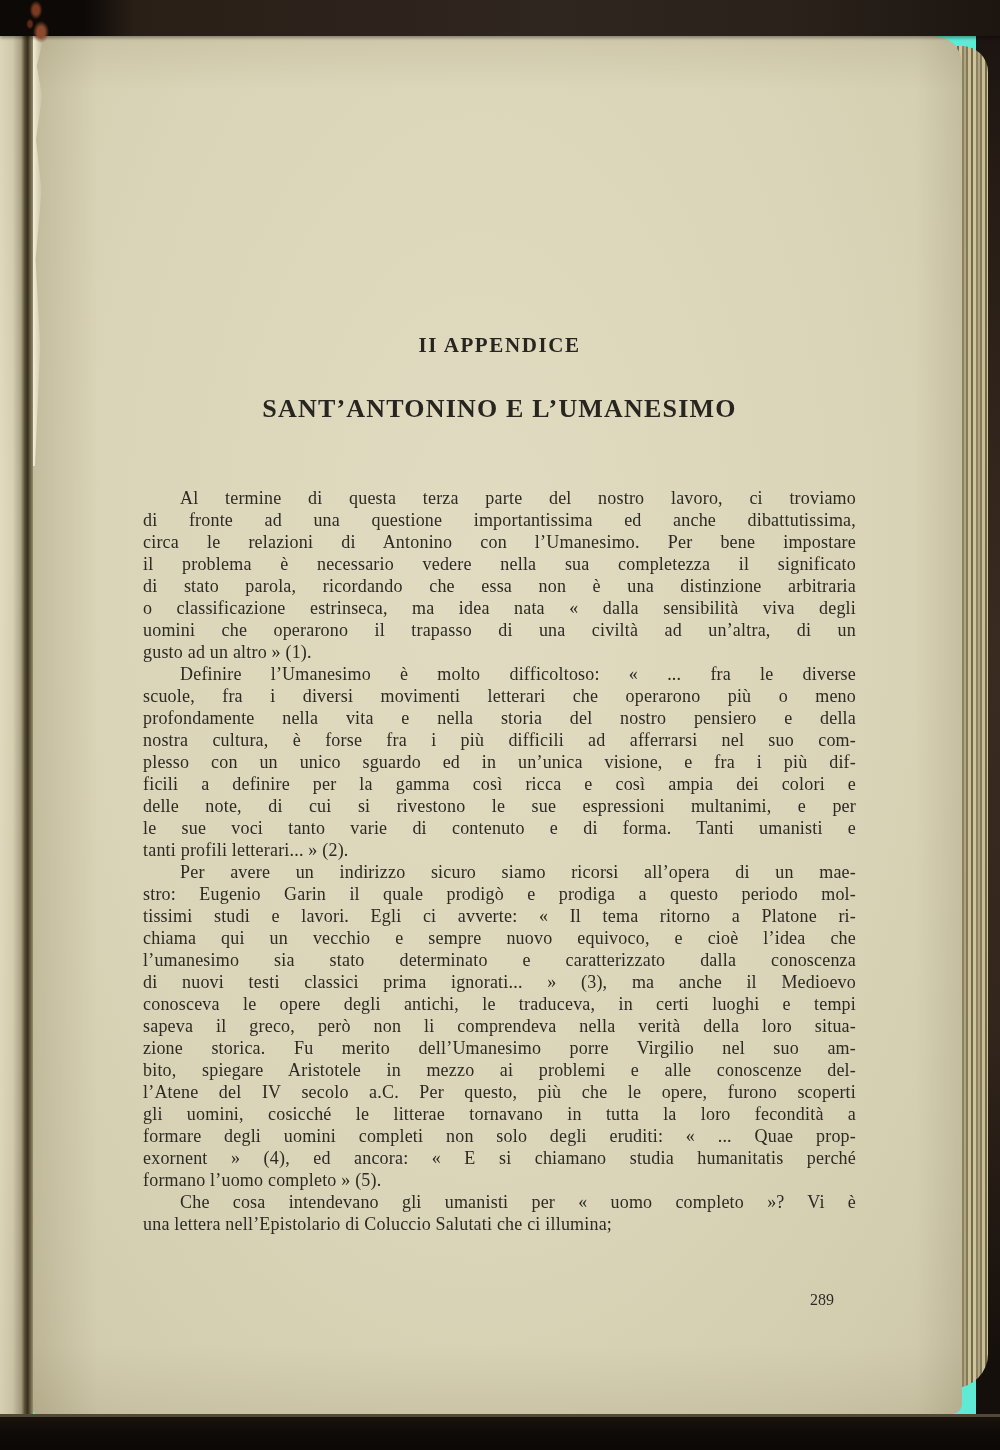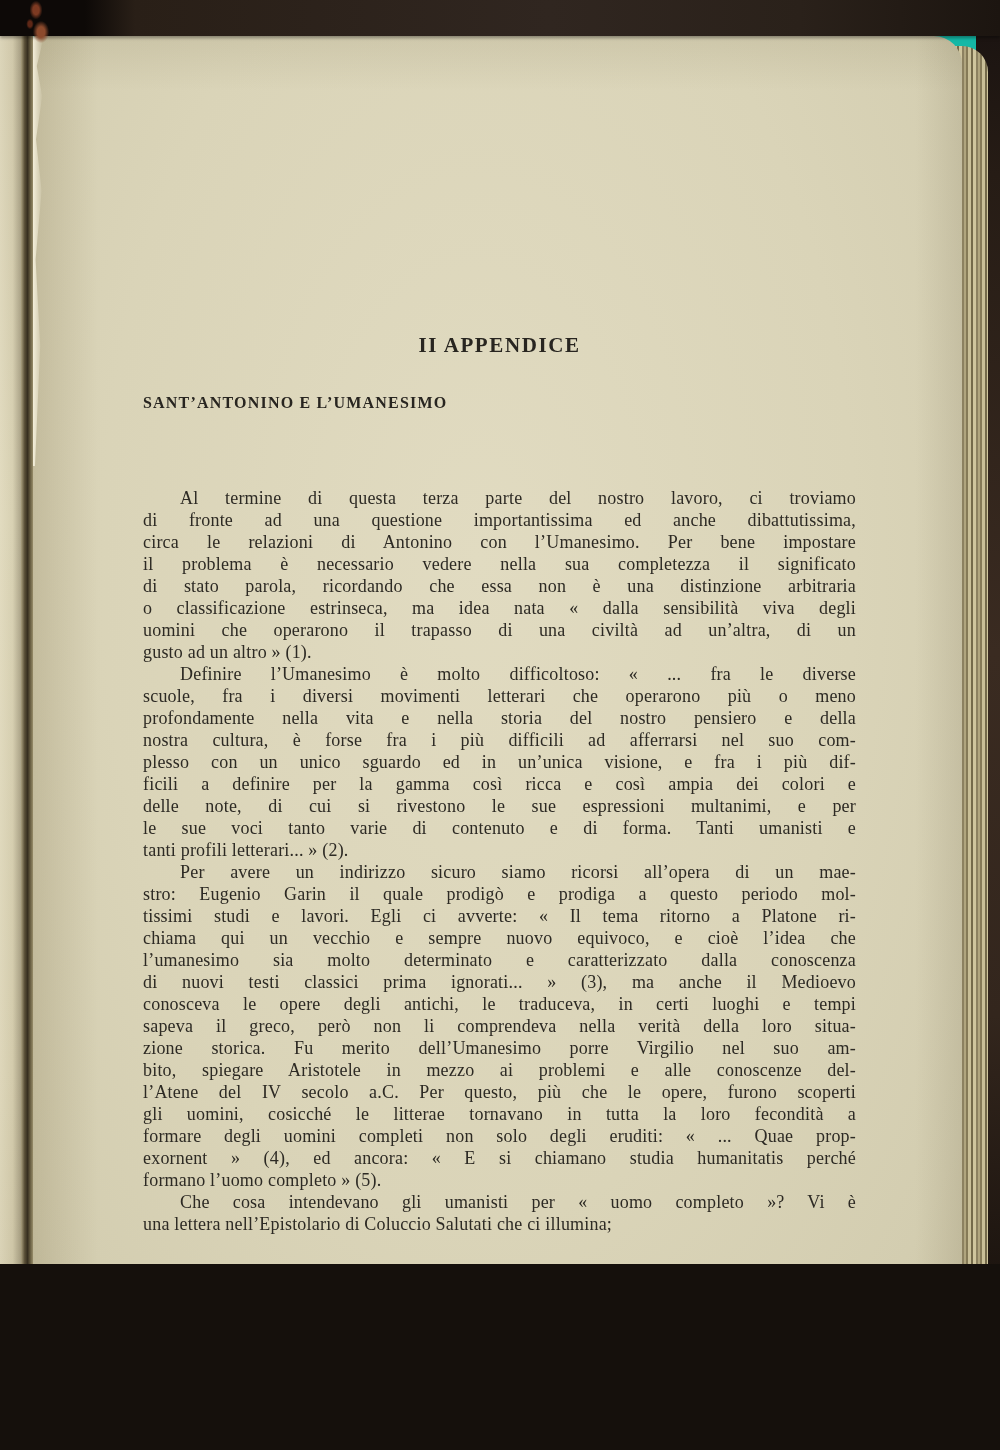--- a/index.html
+++ b/index.html
@@ -1,16 +1,16 @@
 <!DOCTYPE html>
 <html><head>
 <meta charset="utf-8">
 <style>
   html,body{margin:0;padding:0;background:#15100c;}
-  .scene{position:relative;width:1000px;height:1264px;overflow:hidden;background:#14b8a6;
+  .scene{position:relative;width:1000px;height:1450px;overflow:hidden;background:#5eead4;
          font-family:"Liberation Serif","DejaVu Serif",serif;}
 
   
   .cover-right{position:absolute;right:0;top:0;width:24px;height:1450px;z-index:1;
     background:linear-gradient(180deg,#191210 0%,#261c15 12%,#3a2b21 45%,#33261d 70%,#150f0b 94%);}
 
   
   .page-stack-right{position:absolute;left:950px;top:46px;width:38px;height:1342px;z-index:2;
     border-radius:0 26px 34px 0;
     background:repeating-linear-gradient(90deg,
@@ -53,22 +53,22 @@
     background:linear-gradient(90deg,#0d0907 0px,#0d0907 85px,#291f17 135px,#302620 55%,#2a211a 80%,#1c1510 100%);
     box-shadow:0 2px 3px rgba(0,0,0,0.35);}
   .binding-bottom{position:absolute;left:0;top:1414px;width:1000px;height:36px;z-index:7;
     border-top:3px solid rgba(138,127,94,0.55);
     background:linear-gradient(180deg,#1a130d 0%,#0f0b08 40%,#0a0705 100%);}
 
   
   .text-block{position:absolute;left:143px;top:333px;width:713px;z-index:9;color:#2d2a24;}
   .heading{position:absolute;left:0;top:0;width:100%;margin:0;text-align:center;
     font-size:21px;font-weight:bold;letter-spacing:1.6px;color:#282520;}
-  .subheading{position:absolute;left:0;top:61px;width:100%;margin:0;text-align:left;
-    font-size:16px;font-weight:bold;letter-spacing:1.2px;color:#282520;}
+  .subheading{position:absolute;left:0;top:61px;width:100%;margin:0;text-align:center;
+    font-size:26px;font-weight:bold;letter-spacing:1.2px;color:#282520;}
   .body-text{position:absolute;left:0;top:154px;width:100%;}
   .line{font-size:18px;line-height:22px;letter-spacing:0.2px;
     text-align:justify;text-align-last:justify;}
   .line.first{text-indent:37px;}
   .line.last{text-align-last:left;}
   .page-number{position:absolute;left:143px;top:1291px;width:713px;z-index:9;
     box-sizing:border-box;padding-right:22px;text-align:right;
     font-size:16px;color:#2d2a24;}
 </style>
 </head>
@@ -108,21 +108,21 @@
           <div class="line">ficili a definire per la gamma così ricca e così ampia dei colori e</div>
           <div class="line">delle note, di cui si rivestono le sue espressioni multanimi, e per</div>
           <div class="line">le sue voci tanto varie di contenuto e di forma. Tanti umanisti e</div>
           <div class="line last">tanti profili letterari... » (2).</div>
         </div>
         <div class="paragraph">
           <div class="line first">Per avere un indirizzo sicuro siamo ricorsi all’opera di un mae-</div>
           <div class="line">stro: Eugenio Garin il quale prodigò e prodiga a questo periodo mol-</div>
           <div class="line">tissimi studi e lavori. Egli ci avverte: « Il tema ritorno a Platone ri-</div>
           <div class="line">chiama qui un vecchio e sempre nuovo equivoco, e cioè l’idea che</div>
-          <div class="line">l’umanesimo sia molto determinato e caratterizzato dalla conoscenza</div>
+          <div class="line">l’umanesimo sia stato determinato e caratterizzato dalla conoscenza</div>
           <div class="line">di nuovi testi classici prima ignorati... » (3), ma anche il Medioevo</div>
           <div class="line">conosceva le opere degli antichi, le traduceva, in certi luoghi e tempi</div>
           <div class="line">sapeva il greco, però non li comprendeva nella verità della loro situa-</div>
           <div class="line">zione storica. Fu merito dell’Umanesimo porre Virgilio nel suo am-</div>
           <div class="line">bito, spiegare Aristotele in mezzo ai problemi e alle conoscenze del-</div>
           <div class="line">l’Atene del IV secolo a.C. Per questo, più che le opere, furono scoperti</div>
           <div class="line">gli uomini, cosicché le litterae tornavano in tutta la loro fecondità a</div>
           <div class="line">formare degli uomini completi non solo degli eruditi: « ... Quae prop-</div>
           <div class="line">exornent » (4), ed ancora: « E si chiamano studia humanitatis perché</div>
           <div class="line last">formano l’uomo completo » (5).</div>

